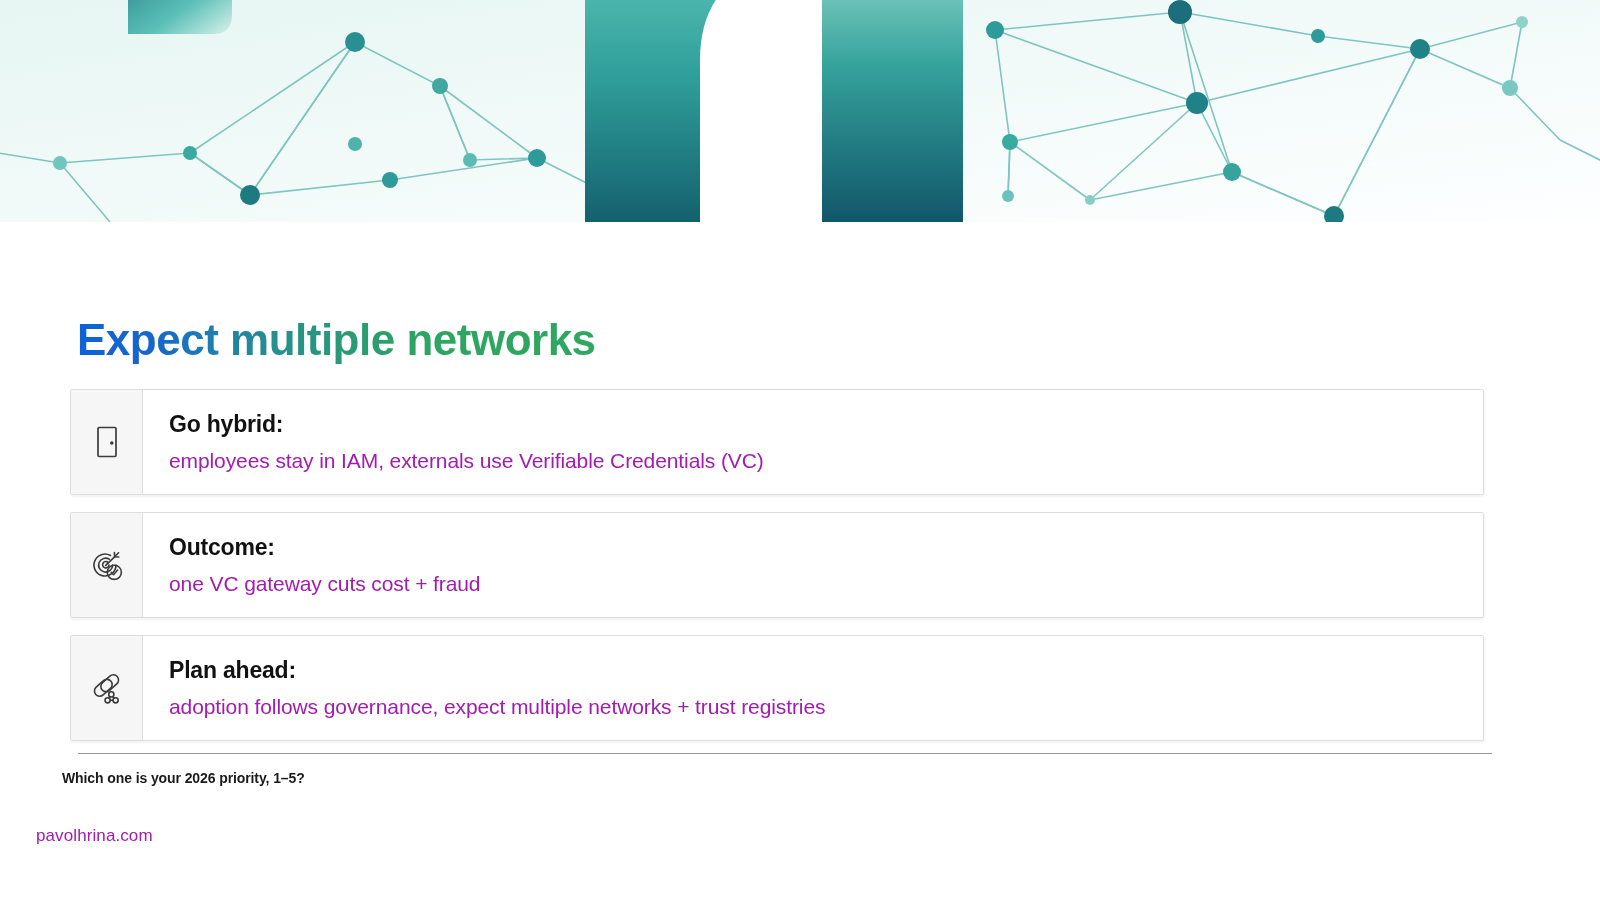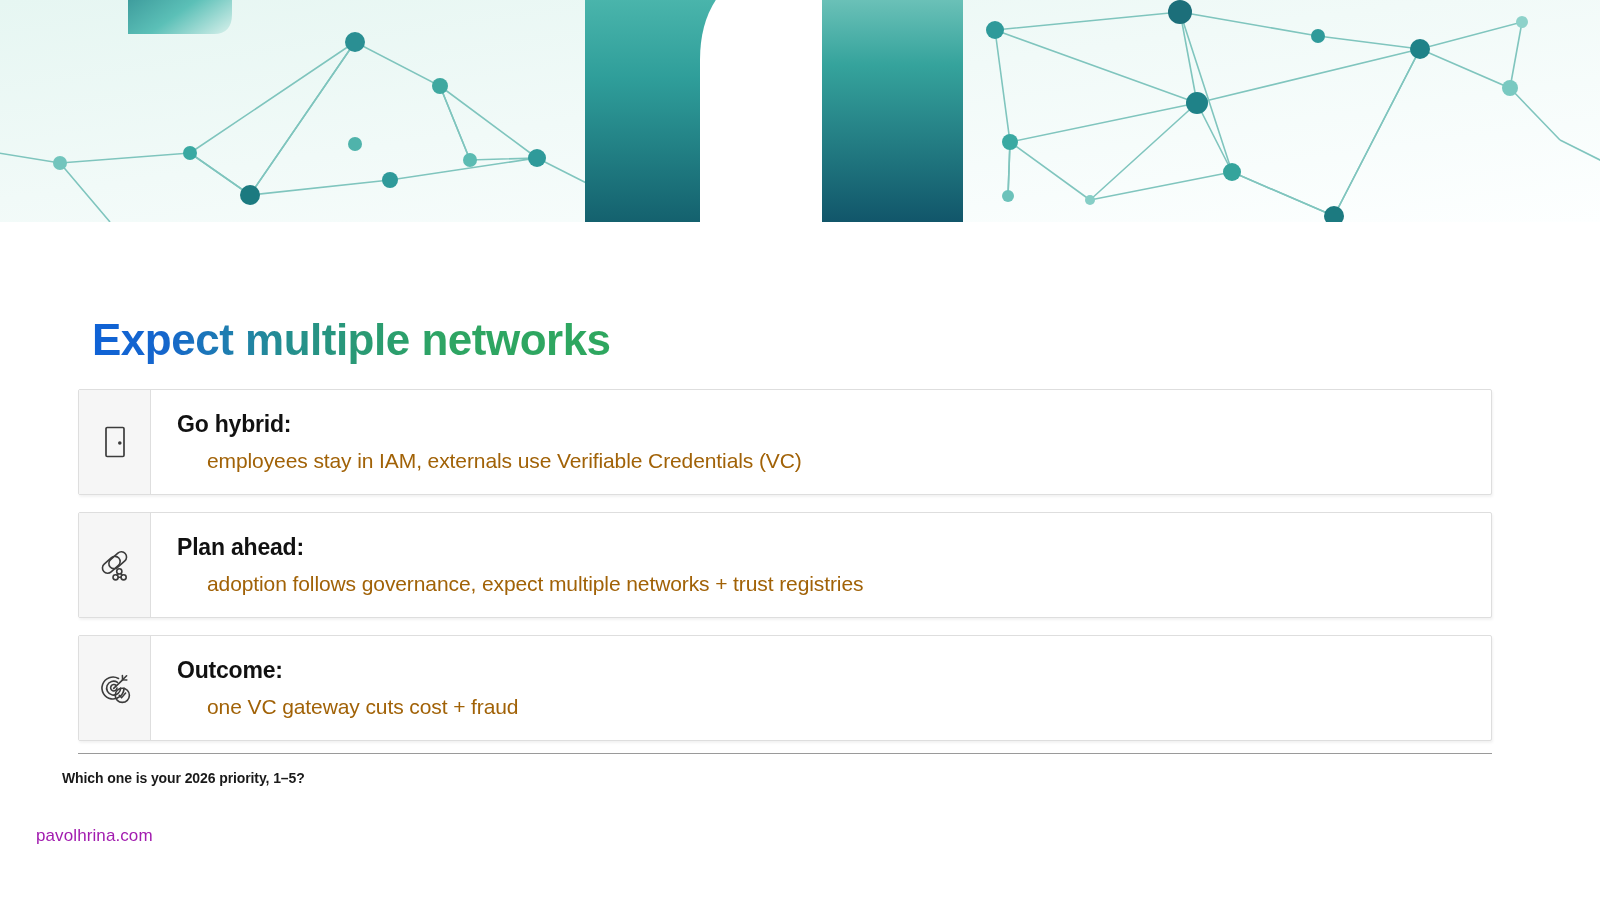--- a/index.html
+++ b/index.html
@@ -26,37 +26,37 @@
     width: 1600px;
     height: 222px;
     overflow: hidden;
     background: linear-gradient(160deg, #eaf7f4 0%, #f2faf8 40%, #f7fcfb 70%, #ffffff 100%);
   }
   .banner-svg { position: absolute; inset: 0; width: 100%; height: 100%; display: block; }
 
   
   .title {
     position: absolute;
-    left: 92px;
+    left: 77px;
     top: 315px;
     font-size: 44px;
     font-weight: bold;
     letter-spacing: -0.5px;
     white-space: nowrap;
     background: linear-gradient(90deg, #0f62d6 0%, #1566cc 14%, #1f7fae 27%, #248f8e 38%, #2a9a74 52%, #2ea563 68%, #2ea75f 100%);
     -webkit-background-clip: text;
     background-clip: text;
     color: transparent;
     -webkit-text-fill-color: transparent;
   }
 
   
   .cards {
     position: absolute;
-    left: 78px;
+    left: 70px;
     top: 389px;
     width: 1414px;
   }
   .card {
     display: flex;
     align-items: stretch;
     background: #ffffff;
     border: 1px solid #dedede;
     border-radius: 2px;
     box-shadow: 1px 2px 3px rgba(0,0,0,0.055);
@@ -84,24 +84,23 @@
     font-size: 23px;
     font-weight: bold;
     color: #111111;
     line-height: 1.25;
     letter-spacing: -0.2px;
     margin-bottom: 8px;
   }
   .card-desc {
     font-size: 21px;
     font-weight: normal;
-    color: #a16207;
+    color: #a21caf;
     line-height: 1.3;
     letter-spacing: -0.1px;
-    margin-left: 30px;
   }
 
   
   .divider {
     position: absolute;
     left: 78px;
     top: 753px;
     width: 1414px;
     height: 1px;
     background: #9a9a9a;
@@ -218,56 +217,56 @@
       <div class="card-body">
         <div class="card-title">Go hybrid:</div>
         <div class="card-desc">employees stay in IAM, externals use Verifiable Credentials (VC)</div>
       </div>
     </div>
 
     <div class="card">
       <div class="card-icon">
         <span>
           <svg width="34" height="34" viewBox="0 0 34 34" fill="none" stroke="#3c3c3c" stroke-width="1.6" stroke-linecap="round">
-            <rect x="3.2" y="11.6" width="20.2" height="10.4" rx="5.2" transform="rotate(-42 13.3 16.8)"></rect>
-            <rect x="9.6" y="7.0" width="20.2" height="10.4" rx="5.2" transform="rotate(-42 19.7 12.2)"></rect>
-            <circle cx="21.3" cy="23.4" r="2.6"></circle>
-            <circle cx="17.6" cy="29.3" r="2.6"></circle>
-            <circle cx="25.6" cy="29.3" r="2.6"></circle>
-            <path d="M19.9 25.7 L19.2 27.1 M23.0 25.6 L24.1 27.1 M20.2 29.3 L23.0 29.3"></path>
-          </svg>
-        </span>
-      </div>
-      <div class="card-body">
-        <div class="card-title">Plan ahead:</div>
-        <div class="card-desc">adoption follows governance, expect multiple networks + trust registries</div>
-      </div>
-    </div>
-
-    <div class="card">
-      <div class="card-icon">
-        <span>
-          <svg width="34" height="34" viewBox="0 0 34 34" fill="none" stroke="#3c3c3c" stroke-width="1.6" stroke-linecap="round">
             <path d="M20.5 7.5 A11 11 0 1 0 26 17"></path>
             <path d="M19.5 11.3 A7 7 0 1 0 22.6 17"></path>
             <path d="M18.2 14.6 A3.2 3.2 0 1 0 19 17"></path>
             <path d="M15.7 17.4 L24.6 8.8"></path>
             <path d="M24.4 4.6 L24.6 8.8 L28.8 9"></path>
             <path d="M24.6 8.8 L28.6 4.8"></path>
             <circle cx="24.3" cy="24.3" r="7.1"></circle>
             <path d="M21.3 24.4 L23.6 26.7 L27.6 22.1"></path>
           </svg>
         </span>
       </div>
       <div class="card-body">
         <div class="card-title">Outcome:</div>
         <div class="card-desc">one VC gateway cuts cost + fraud</div>
       </div>
     </div>
 
+    <div class="card">
+      <div class="card-icon">
+        <span>
+          <svg width="34" height="34" viewBox="0 0 34 34" fill="none" stroke="#3c3c3c" stroke-width="1.6" stroke-linecap="round">
+            <rect x="3.2" y="11.6" width="20.2" height="10.4" rx="5.2" transform="rotate(-42 13.3 16.8)"></rect>
+            <rect x="9.6" y="7.0" width="20.2" height="10.4" rx="5.2" transform="rotate(-42 19.7 12.2)"></rect>
+            <circle cx="21.3" cy="23.4" r="2.6"></circle>
+            <circle cx="17.6" cy="29.3" r="2.6"></circle>
+            <circle cx="25.6" cy="29.3" r="2.6"></circle>
+            <path d="M19.9 25.7 L19.2 27.1 M23.0 25.6 L24.1 27.1 M20.2 29.3 L23.0 29.3"></path>
+          </svg>
+        </span>
+      </div>
+      <div class="card-body">
+        <div class="card-title">Plan ahead:</div>
+        <div class="card-desc">adoption follows governance, expect multiple networks + trust registries</div>
+      </div>
+    </div>
+
   </div>
 
   <div class="divider"></div>
   <div class="question">Which one is your 2026 priority, 1–5?</div>
 
   <div class="footer">pavolhrina.com</div>
 
 </div>
 
 </body></html>

